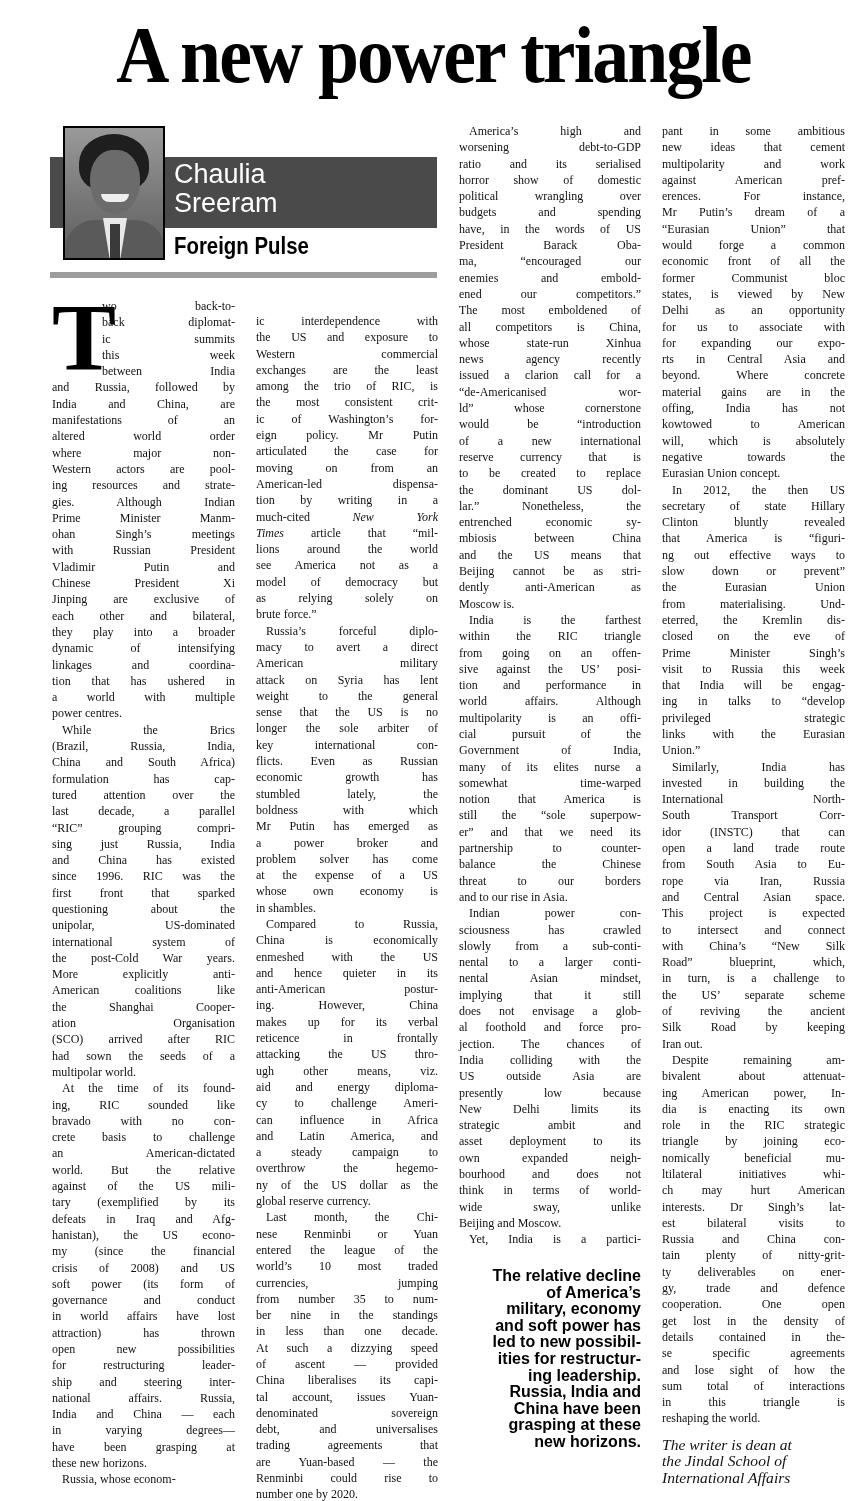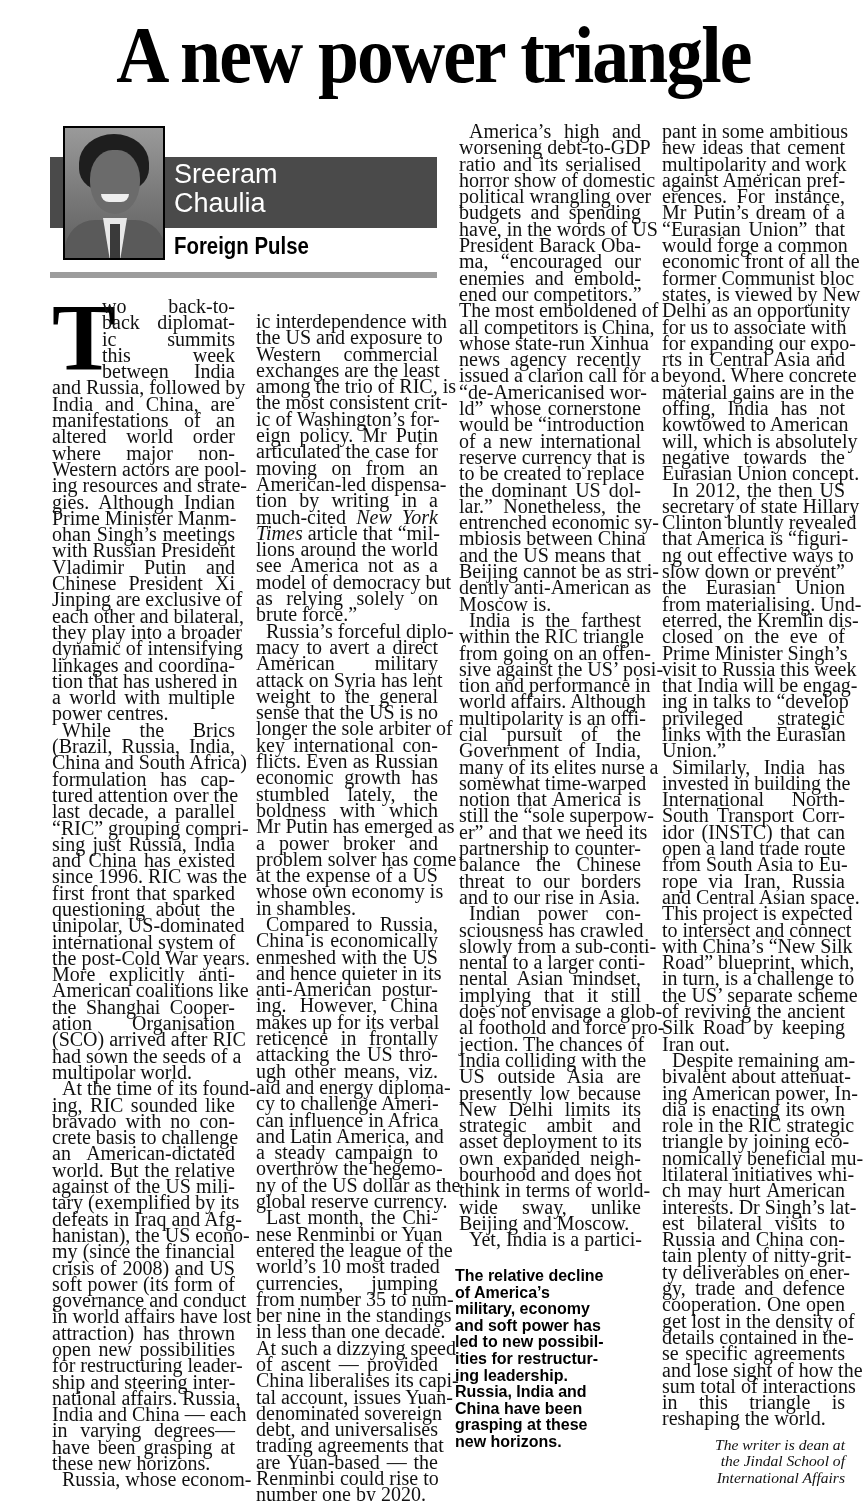--- a/index.html
+++ b/index.html
@@ -28,62 +28,62 @@
     position:absolute; left:174px; top:160px; width:260px;
     font-family:"Liberation Sans", sans-serif; font-size:27px; line-height:29px; color:#ffffff;
   }
   .column-name {
     position:absolute; left:174px; top:232px;
     font-family:"Liberation Sans", sans-serif; font-weight:bold; font-size:24px; color:#000;
     transform:scaleX(0.85); transform-origin:left;
   }
   .rule { position:absolute; left:50px; top:272px; width:387px; height:6px; background:#9c9c9c; }
   .col {
-    position:absolute; font-family:"Liberation Serif", serif; font-size:20px; line-height:16.3px; color:#111;
+    position:absolute; font-family:"Liberation Serif", serif; font-size:12px; line-height:16.3px; color:#111;
   }
   .col .ln { display:block; text-align:justify; text-align-last:justify; white-space:nowrap; height:16.3px; overflow:visible; }
   .col .ln.last { text-align-last:left; }
   .col .ln.ind { padding-left:10px; }
   .col1 { left:52px; top:298px; width:183px; }
   .col2 { left:256px; top:313px; width:182px; }
   .col3 { left:459px; top:123px; width:182px; }
   .col4 { left:662px; top:123px; width:183px; }
   .dropcap {
     position:absolute; left:52px; top:296px; font-family:"Liberation Serif", serif; font-weight:bold;
     font-size:96px; line-height:84px; color:#000;
   }
   .pullquote {
-    position:absolute; left:455px; top:1268px; width:186px; 
+    position:absolute; left:455px; top:1268px; width:186px; text-align:right;
     font-family:"Liberation Sans", sans-serif; font-weight:bold; font-size:16px; line-height:16.6px; color:#000;
   }
   .pullquote .ln { display:block; white-space:nowrap; }
   .footnote {
-    position:absolute; left:662px; top:1437px; width:183px; text-align:right;
+    position:absolute; left:662px; top:1437px; width:183px; 
     font-family:"Liberation Serif", serif; font-style:italic; font-size:15.6px; line-height:16.3px; color:#111;
   }
   .footnote .ln { display:block; white-space:nowrap; }
   i.em { font-style:italic; }
 </style>
 </head>
 <body>
 
 <div class="headline">A new power triangle</div>
 
 <div class="byline-bar"></div>
 <div class="photo">
   <div class="suit"></div>
     <div class="shirt"></div>
     <div class="tie"></div>
   <div class="hair"></div>
     <div class="face"></div>
     <div class="smile"></div>
 </div>
 <div class="author-name">
+  <div>Chaulia</div>
   <div>Sreeram</div>
-  <div>Chaulia</div>
 </div>
 <div class="column-name">Foreign Pulse</div>
 <div class="rule"></div>
 
 <div class="dropcap">T</div>
 
 <div class="col col1">
     <span class="ln" style="margin-left: 50px;">wo back-to-</span>
     <span class="ln" style="margin-left: 50px;">back diplomat-</span>
     <span class="ln" style="margin-left: 50px;">ic summits</span>

